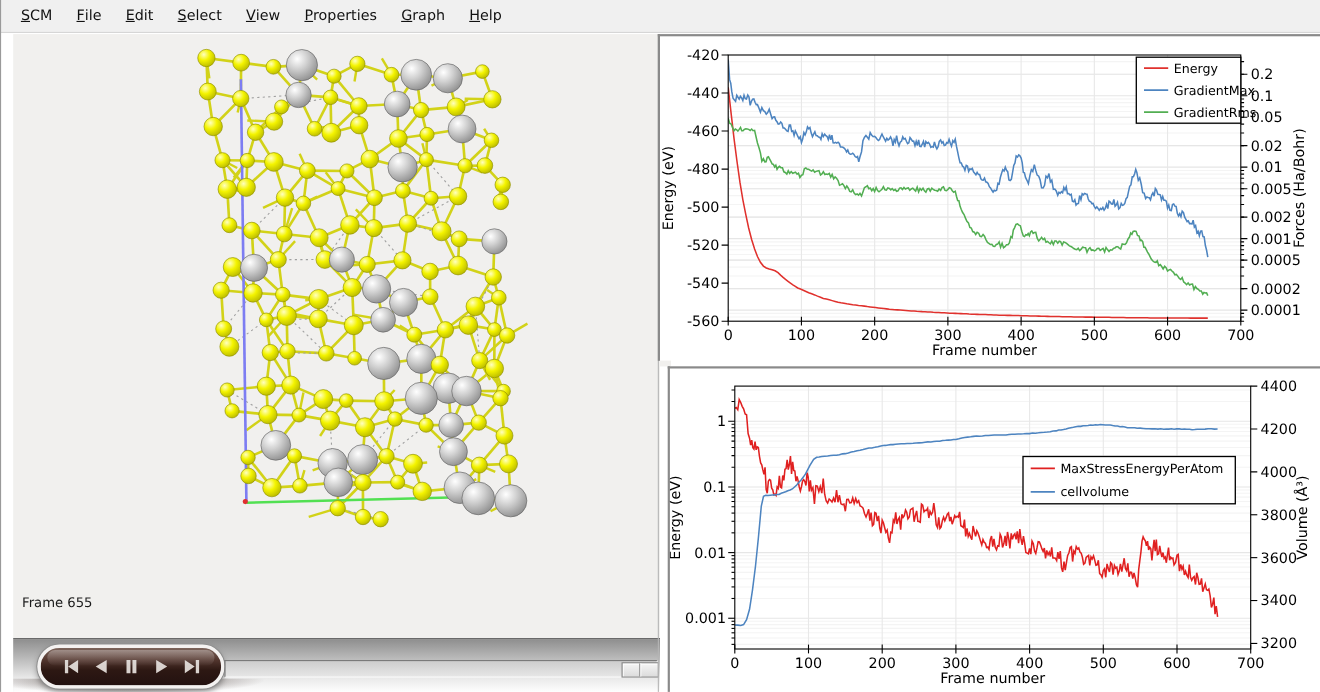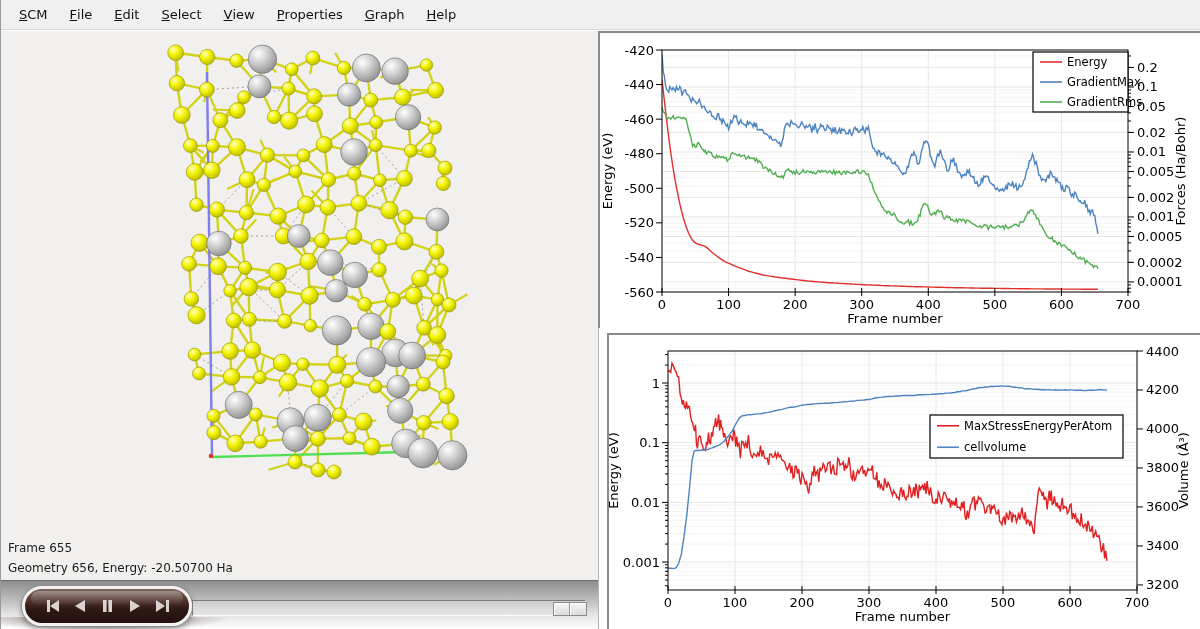--- a/index.html
+++ b/index.html
@@ -3,21 +3,21 @@
 <meta charset="utf-8">
 <style>
   html,body{margin:0;padding:0;background:#fff;}
   .window{position:relative;width:1200px;height:629px;overflow:hidden;background:#ffffff;
           font-family:"DejaVu Sans","Liberation Sans",sans-serif;}
   .menubar{position:absolute;left:0;top:0;width:1200px;height:30px;background:#f0f0f0;
            border-bottom:1px solid #d6d6d6;display:flex;align-items:center;padding-left:8px;
            box-sizing:border-box;font-size:13px;color:#111;}
   .menu-item{padding:0 11px;height:30px;display:flex;align-items:center;cursor:default;}
   .menu-item u{text-decoration:underline;}
-  .viewport{position:absolute;left:0;top:31px;width:598px;height:598px;background:#f1f0ee;}
+  .viewport{position:absolute;left:12px;top:31px;width:598px;height:598px;background:#f1f0ee;}
   #molecule-svg{position:absolute;left:0;top:0;}
   .status-line{position:absolute;left:8px;font-size:12px;color:#1b1b1b;white-space:nowrap;}
   .status-line.l1{top:510px;}
   .status-line.l2{top:530px;}
   .player-band{position:absolute;left:0;top:549px;width:598px;height:49px;
                border-top:1px solid #6a6a6a;
                background:linear-gradient(180deg,#8e8e8e 0%,#b9b9b9 35%,#e9e9e9 72%,#ffffff 100%);}
   .pill-shadow{position:absolute;left:0;top:36px;width:230px;height:14px;
                background:radial-gradient(ellipse at 45% 10%,rgba(35,17,12,0.65),rgba(35,17,12,0) 70%);}
   .player-pill{position:absolute;left:22px;top:5px;width:170px;height:40px;border-radius:22px;
@@ -608,21 +608,20 @@
           <circle cx="371.86246691816484" cy="446.71484123361296" r="8.37112915944308" fill="url(#gradY)" stroke="#8f8f00" stroke-width="0.6"></circle>
           <circle cx="422.7924298451282" cy="453.08270474202" r="14.879718199372292" fill="url(#gradG)" stroke="#636363" stroke-width="0.6"></circle>
           <circle cx="452.369634293858" cy="455.27286140951327" r="14.606589888222516" fill="url(#gradG)" stroke="#636363" stroke-width="0.6"></circle>
           <circle cx="295" cy="462" r="7" fill="url(#gradY)" stroke="#8f8f00" stroke-width="0.6"></circle>
           <circle cx="318" cy="470" r="7" fill="url(#gradY)" stroke="#8f8f00" stroke-width="0.6"></circle>
           <circle cx="334" cy="472" r="7" fill="url(#gradY)" stroke="#8f8f00" stroke-width="0.6"></circle>
           <circle cx="211" cy="456" r="2.3" fill="#e03030"></circle>
         </g>
       </svg>
     <div class="status-line l1">Frame 655</div>
-    <div class="status-line l2">Geometry 656, Energy: -20.50700 Ha</div>
     <div class="player-band">
       <div class="pill-shadow"></div>
       <div class="player-pill" id="player-pill">
           <span class="player-btn">
             <svg width="17" height="16" viewBox="0 0 17 16">
               <path d="M3 2h3v12H3z M15 2L6 8l9 6z" fill="#d9d2ce"></path>
             </svg>
           </span>
           <span class="player-btn">
             <svg width="17" height="16" viewBox="0 0 17 16">

